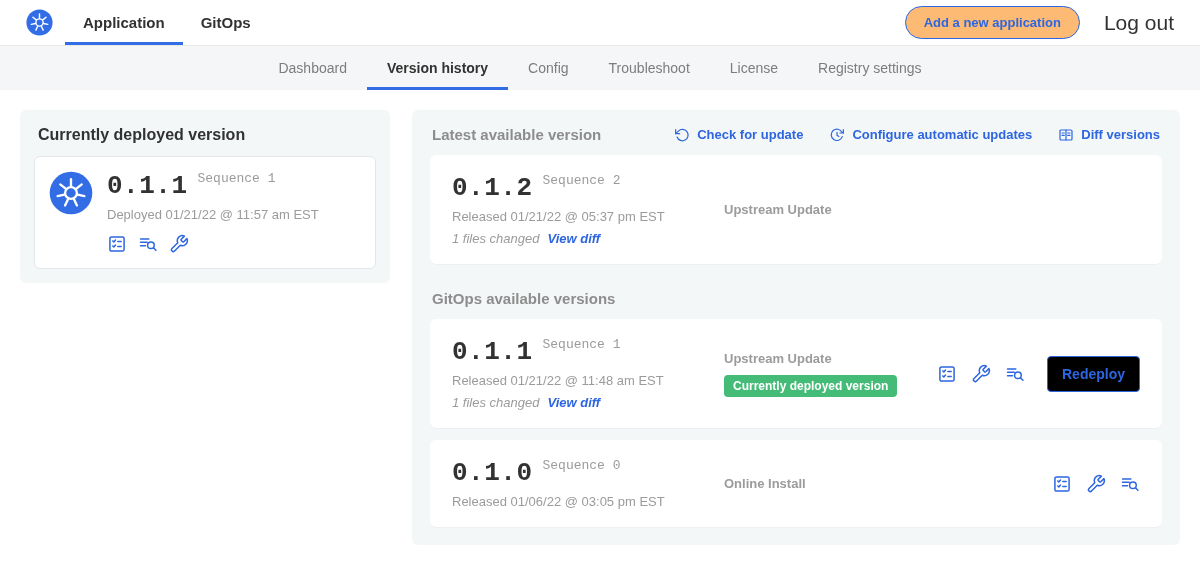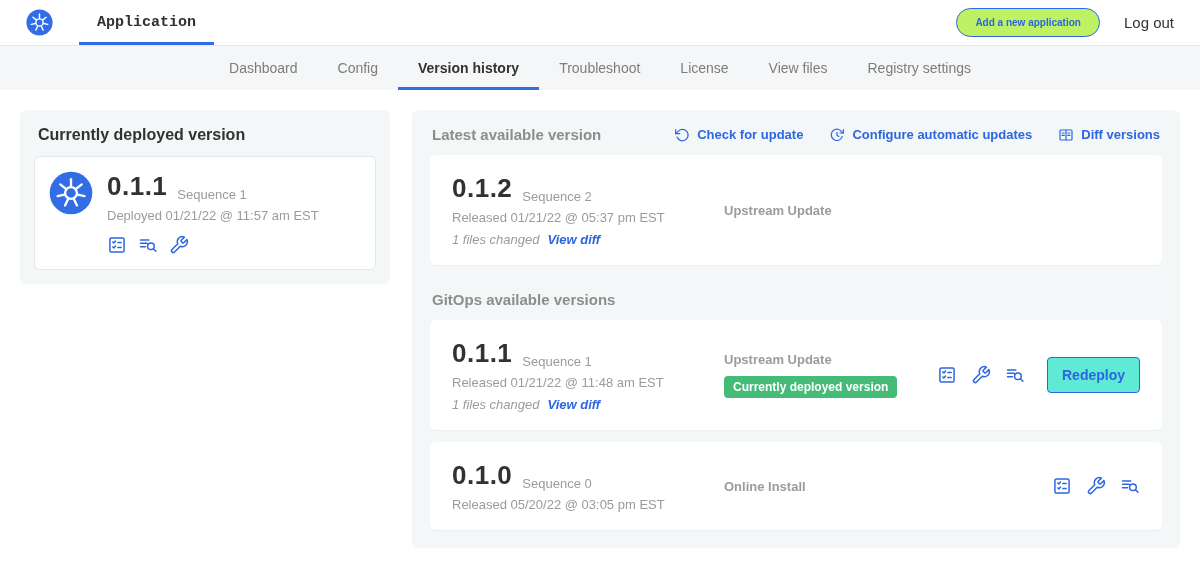--- a/index.html
+++ b/index.html
@@ -15,49 +15,49 @@
   body{
     width:1200px;height:564px;overflow:hidden;background:#fff;
     font-family:"Liberation Sans",sans-serif;color:var(--dark);
   }
   svg{display:block;}
   .stroke-ic{fill:none;stroke:currentColor;stroke-width:1.8;stroke-linecap:round;stroke-linejoin:round;}
 
   
   .navbar{height:46px;background:#fff;border-bottom:1px solid #e8e8e8;
     display:flex;align-items:center;justify-content:space-between;padding:0 26px;}
-  .nav-left{display:flex;align-items:center;gap:26px;height:100%;font-family:Liberation Mono, monospace;}
+  .nav-left{display:flex;align-items:center;gap:12px;height:100%;}
   .nav-tabs{display:flex;height:100%;}
   .nav-tab{display:flex;align-items:center;height:100%;padding:0 18px;
     font-size:15px;font-weight:700;color:var(--dark);cursor:pointer;border-bottom:3px solid transparent;padding-top:3px;}
   .nav-tab.active{border-bottom-color:var(--brand);}
   .nav-tab.secondary{font-weight:700;}
   .nav-right{display:flex;align-items:center;gap:24px;}
-  .add-app-btn{background:#bef264;border:1px solid var(--accent);color:var(--accent);
-    border-radius:17px;padding:8px 18px;font-size:10px;font-weight:700;cursor:pointer;
+  .add-app-btn{background:#fdba74;border:1px solid var(--accent);color:var(--accent);
+    border-radius:17px;padding:8px 18px;font-size:13px;font-weight:700;cursor:pointer;
     font-family:inherit;}
-  .logout{font-size:15px;color:var(--dark);cursor:pointer;}
+  .logout{font-size:21px;color:var(--dark);cursor:pointer;}
   .k8s-logo-sm svg{width:27px;height:27px;}
   .k8s-bg{fill:var(--brand);}
   .k8s-wheel{stroke:#fff;stroke-width:1.7;fill:none;stroke-linecap:round;}
 
   
   .subnav{height:44px;background:#f5f6f7;display:flex;justify-content:center;align-items:flex-end;}
   .subnav-tab{display:flex;align-items:center;height:100%;padding:3px 20px 0;
     font-size:14px;color:#7d7d7d;cursor:pointer;border-bottom:3px solid transparent;}
   .subnav-tab.active{color:var(--dark);font-weight:700;border-bottom-color:var(--brand);}
 
   
   .main{display:flex;align-items:flex-start;gap:22px;padding:20px;}
 
   .left-card{width:370px;flex-shrink:0;background:var(--panel);border-radius:6px;padding:14px;}
   .left-card h2{font-size:16px;font-weight:700;color:var(--dark);margin:2px 4px 12px;}
   .deployed-card{background:#fff;border:1px solid #e3e7e9;border-radius:6px;padding:14px;display:flex;gap:14px;}
   .app-logo svg{width:44px;height:44px;}
-  .version-line{display:flex;align-items:flex-end;gap:10px;}
+  .version-line{display:flex;align-items:flex-start;gap:10px;font-family:Liberation Mono, monospace;}
   .version-number{font-size:26px;font-weight:800;color:var(--dark);letter-spacing:.5px;}
   .sequence{font-size:13px;color:var(--muted);}
   .meta-date{font-size:13px;color:var(--muted);margin-top:6px;}
   .icon-row{display:flex;gap:11px;margin-top:12px;color:var(--accent);}
   .icon-btn{color:var(--accent);cursor:pointer;}
   .icon-btn svg{width:20px;height:20px;}
 
   .right-panel{flex:1;background:var(--panel);border-radius:6px;padding:16px 18px 18px;}
   .panel-header{display:flex;align-items:center;justify-content:space-between;padding:0 2px;}
   .panel-title{font-size:15px;font-weight:700;color:#8d8d8d;}
@@ -73,21 +73,21 @@
   .vc-right{display:flex;align-items:center;gap:14px;}
   .files-row{display:flex;gap:8px;margin-top:7px;font-size:13px;color:var(--muted);font-style:italic;}
   .view-diff{color:var(--accent);font-weight:700;cursor:pointer;}
   .source-label{font-size:13px;font-weight:700;color:var(--muted);}
   .badge{display:inline-block;margin-top:9px;padding:4px 9px;border-radius:4px;
     color:#fff;font-size:12px;font-weight:700;}
   .badge.green{background:var(--green);}
   .badge.gray{background:var(--graybadge);}
   .deploy-btn{background:var(--accent);color:#fff;border:1px solid var(--accent);border-radius:4px;
     padding:10px 19px;font-size:14px;font-weight:700;cursor:pointer;margin-left:8px;font-family:inherit;}
-  .redeploy-btn{background:#5eead4;color:var(--accent);border:1px solid var(--accent);border-radius:4px;
+  .redeploy-btn{background:#000000;color:var(--accent);border:1px solid var(--accent);border-radius:4px;
     padding:9px 14px;font-size:14px;font-weight:700;cursor:pointer;margin-left:8px;font-family:inherit;}
   .other-title{font-size:15px;font-weight:700;color:#8d8d8d;margin:26px 2px 0;}
 </style>
 </head>
 <body>
 
 <header class="navbar">
   <div class="nav-left">
     <span class="k8s-logo-sm">
       <svg viewBox="0 0 32 32">
@@ -101,35 +101,37 @@
           <line x1="16" y1="11" x2="16" y2="6" transform="rotate(205.7 16 16)"></line>
           <line x1="16" y1="11" x2="16" y2="6" transform="rotate(257.1 16 16)"></line>
           <line x1="16" y1="11" x2="16" y2="6" transform="rotate(308.6 16 16)"></line>
         </g>
       </svg>
     </span>
     <nav class="nav-tabs">
       <div class="nav-tab active">
         <span>Application</span>
       </div>
+      <div class="nav-tab secondary">
+        <span>GitOps</span>
+      </div>
     </nav>
   </div>
   <div class="nav-right">
     <button class="add-app-btn">Add a new application</button>
     <span class="logout">Log out</span>
   </div>
 </header>
 
 <nav class="subnav">
   <div class="subnav-tab">Dashboard</div>
+  <div class="subnav-tab active">Version history</div>
   <div class="subnav-tab">Config</div>
-  <div class="subnav-tab active">Version history</div>
   <div class="subnav-tab">Troubleshoot</div>
   <div class="subnav-tab">License</div>
-  <div class="subnav-tab">View files</div>
   <div class="subnav-tab">Registry settings</div>
 </nav>
 
 <main class="main">
 
   <aside class="left-card">
     <h2>Currently deployed version</h2>
     <div class="deployed-card">
       <span class="app-logo">
         <svg viewBox="0 0 32 32">
@@ -276,21 +278,21 @@
         <button class="redeploy-btn">Redeploy</button>
       </div>
     </div>
 
     <div class="version-card">
       <div class="vc-left">
         <div class="version-line">
           <span class="version-number">0.1.0</span>
           <span class="sequence">Sequence 0</span>
         </div>
-        <div class="meta-date">Released 05/20/22 @ 03:05 pm EST</div>
+        <div class="meta-date">Released 01/06/22 @ 03:05 pm EST</div>
       </div>
       <div class="vc-mid">
         <div class="source-label">Online Install</div>
       </div>
       <div class="vc-right">
         <span class="icon-btn">
           <svg viewBox="0 0 24 24" class="stroke-ic">
               <rect x="3.5" y="3.5" width="17" height="17" rx="2"></rect>
               <path d="M7 8.3l1.2 1.2 2-2.2"></path>
               <line x1="13" y1="9" x2="17" y2="9"></line>

